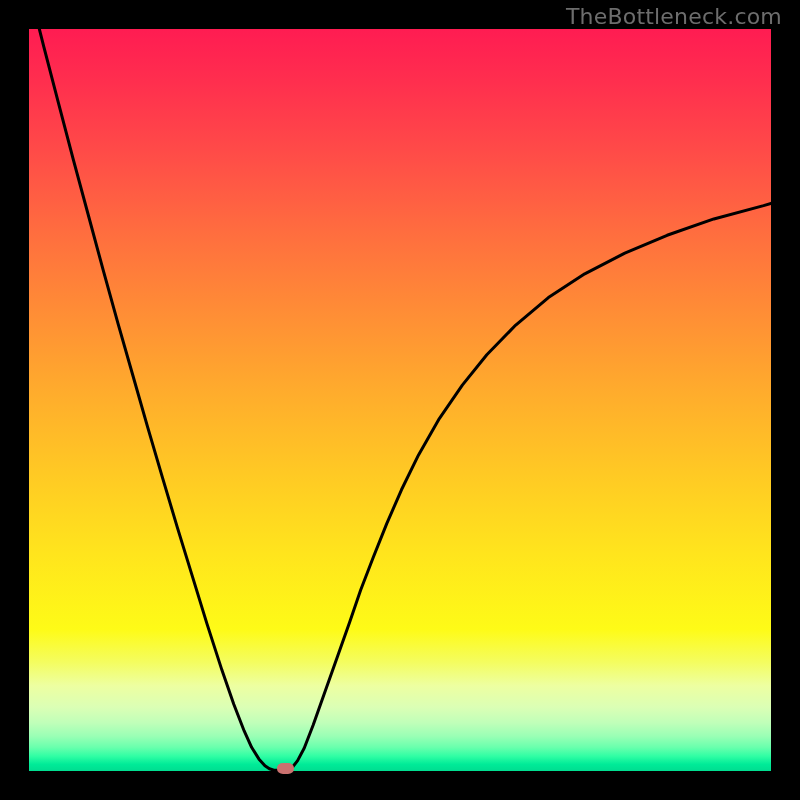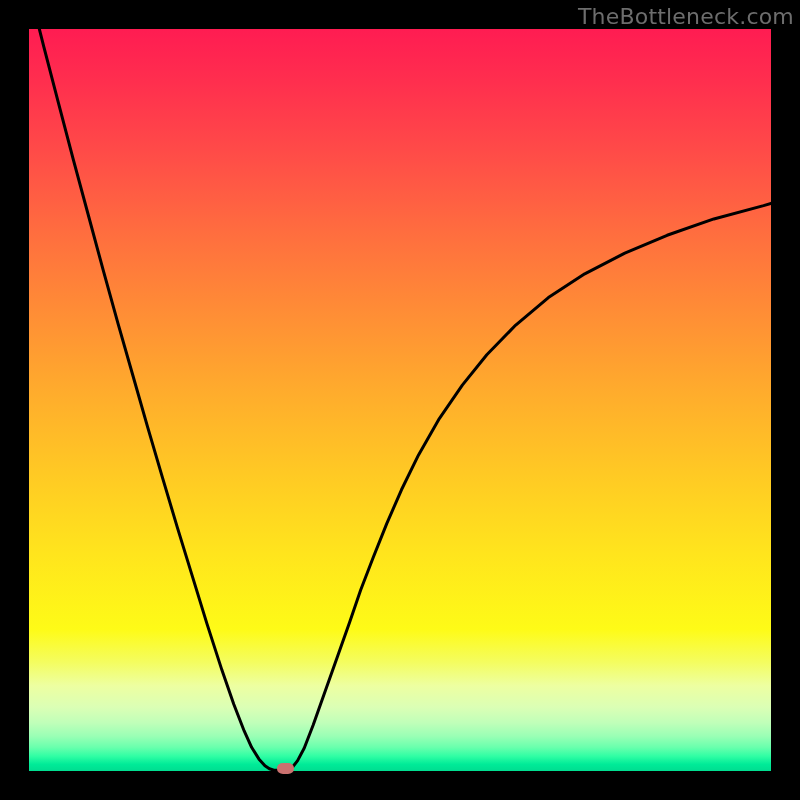--- a/index.html
+++ b/index.html
@@ -45,21 +45,21 @@
       #c0ffb9 93.5%,
       #9affb5 95.3%,
       #69ffad 96.8%,
       #30fea4 98.0%,
       #00eb98 99.1%,
       #00dd90 100%
     );
   }
   .watermark {
     position: absolute;
-    right: 6px;
+    right: 18px;
     top: 4px;
     color: #6d6d6d;
     font: 400 22px "DejaVu Sans", Arial, Helvetica, sans-serif;
     letter-spacing: 0.2px;
     user-select: none;
     pointer-events: none;
   }
   .curve-svg {
     position: absolute;
     left: 29px;

